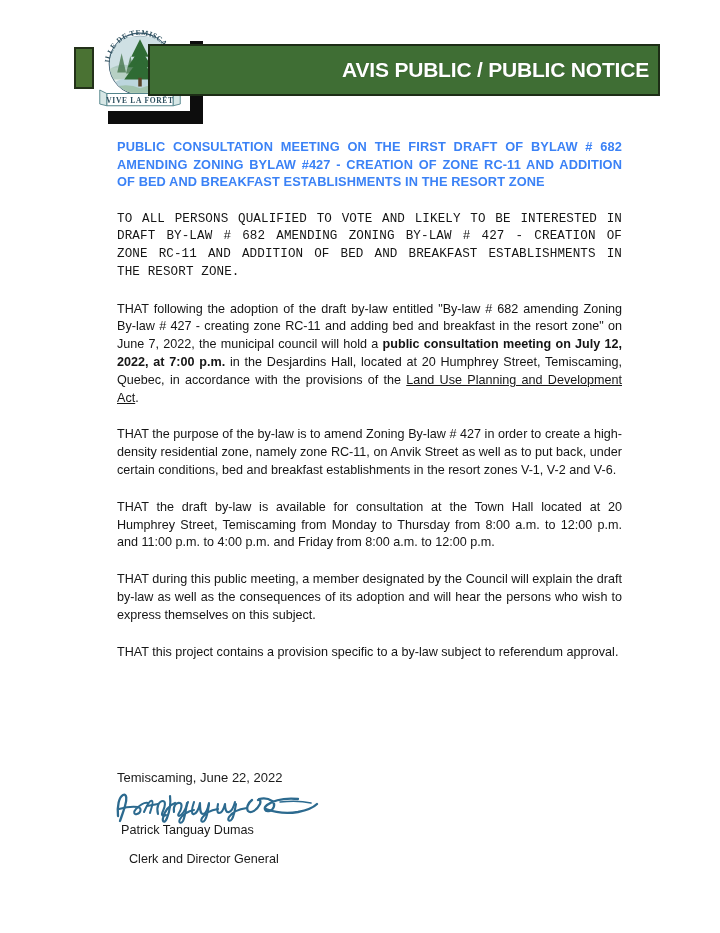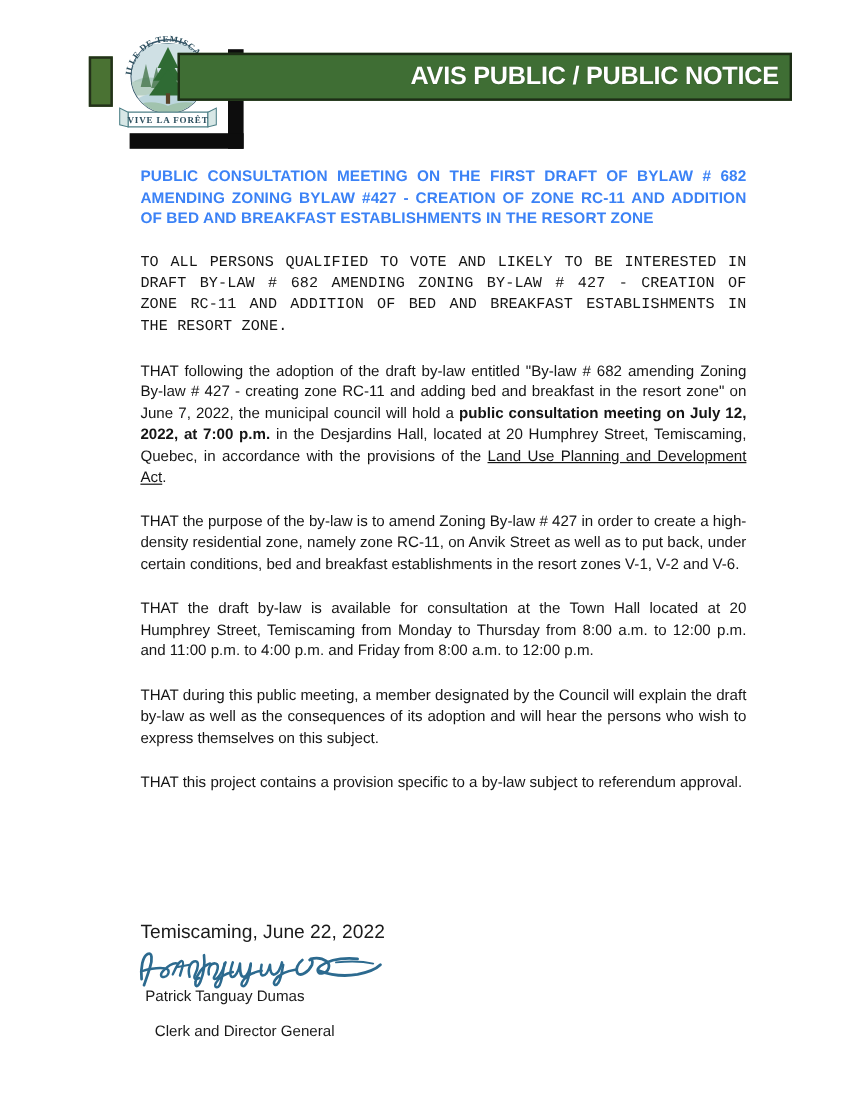--- a/index.html
+++ b/index.html
@@ -55,21 +55,21 @@
     height: 13px;
     background: #0d0d0d;
   }
 
   
   .header-banner {
     position: absolute;
     left: 148px;
     top: 44px;
     width: 512px;
-    height: 40px;
+    height: 52px;
     background: #3f6e34;
     border: 2px solid #1d2d16;
     box-sizing: border-box;
     display: flex;
     align-items: center;
     justify-content: flex-end;
     padding-right: 9px;
     box-sizing: border-box;
   }
   .header-banner-text {
@@ -126,21 +126,21 @@
   .para u { text-decoration: underline; }
 
   
   .sigblock {
     position: absolute;
     left: 117px;
     top: 769px;
     width: 420px;
   }
   .sig-place {
-    font-size: 16px;
+    font-size: 13px;
     line-height: 17px;
     margin: 0 0 4px 0;
   }
   .sig-image {
     height: 34px;
     width: 215px;
     margin: 0 0 -6px -3px;
     position: relative;
     display: block;
   }

